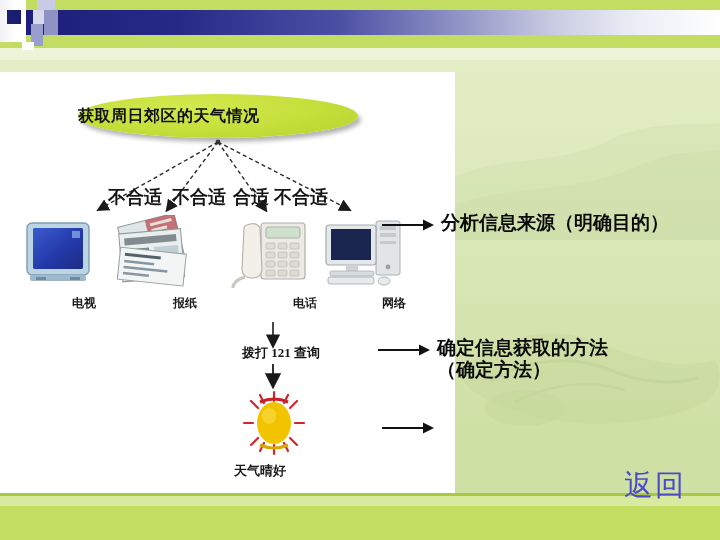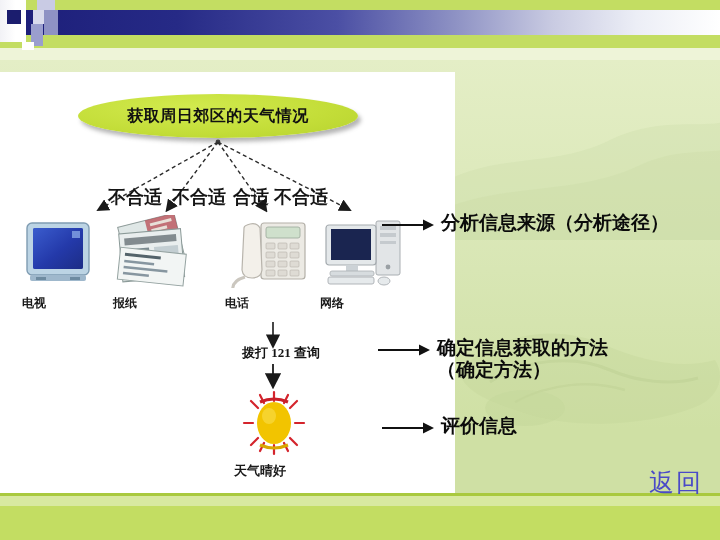--- a/index.html
+++ b/index.html
@@ -127,21 +127,20 @@
   }
   .ellipse {
     position: absolute;
     left: 78px; top: 22px;
     width: 280px; height: 44px;
     border-radius: 50%;
     background: radial-gradient(ellipse at 40% 30%, #d2ea4e 0%, #c3dd38 60%, #b6d22e 100%);
     box-shadow: 3px 4px 4px rgba(90,90,90,0.45);
     display: flex;
     align-items: center;
-    justify-content: center;
   }
   .ellipse-text {
     font-family: "Liberation Serif", "DejaVu Serif", serif;
     font-size: 16px;
     font-weight: bold;
     color: #111111;
     letter-spacing: 0.5px;
     white-space: nowrap;
   }
 
@@ -149,21 +148,21 @@
     position: absolute;
     font-family: "Liberation Serif", "DejaVu Serif", serif;
     font-size: 18px;
     font-weight: bold;
     color: #151515;
     white-space: nowrap;
   }
 
   .device {
     position: absolute;
-    text-align: left;
+    text-align: right;
   }
   .device-caption {
     font-family: "Liberation Serif", "DejaVu Serif", serif;
     font-size: 12px;
     font-weight: bold;
     color: #1a1a1a;
     margin-top: 3px;
     white-space: nowrap;
   }
   .mid-label {
@@ -200,26 +199,25 @@
     color: #0b0b0b;
     line-height: 1.18;
     margin-left: 7px;
     white-space: pre-line;
   }
 
   .back-link {
     position: absolute;
     left: 624px; top: 466px;
     font-family: "Liberation Serif", "DejaVu Serif", serif;
-    font-size: 25px;
+    font-size: 29px;
     color: #4a4ac8;
     letter-spacing: 2px;
     cursor: pointer;
     white-space: nowrap;
-    margin-left: 25px;
   }
 </style>
 </head>
 <body>
 
 <div id="slide">
 
   <div class="bg-green-body"></div>
 
   <svg class="watermark" viewBox="0 0 300 330" xmlns="http://www.w3.org/2000/svg">
@@ -396,35 +394,34 @@
     </svg>
     <div class="sun-caption" style="left:234px; top:390px;">天气晴好</div>
   </div>
 
 
   <div class="step" style="left:382px; top:212px;">
     <svg class="step-arrow" width="52" height="14" viewBox="0 0 52 14">
       <line x1="0" y1="7" x2="42" y2="7" stroke="#111" stroke-width="2.2"></line>
       <path d="M41,1.5 L52,7 L41,12.5 Z" fill="#111"></path>
     </svg>
-    <div class="step-text">分析信息来源（分析途径）</div>
+    <div class="step-text">分析信息来源（明确目的）</div>
   </div>
 
   <div class="step" style="left:378px; top:337px;">
     <svg class="step-arrow" width="52" height="14" viewBox="0 0 52 14">
       <line x1="0" y1="7" x2="42" y2="7" stroke="#111" stroke-width="2.2"></line>
       <path d="M41,1.5 L52,7 L41,12.5 Z" fill="#111"></path>
     </svg>
     <div class="step-text">确定信息获取的方法
 （确定方法）</div>
   </div>
 
   <div class="step" style="left:382px; top:415px;">
     <svg class="step-arrow" width="52" height="14" viewBox="0 0 52 14">
       <line x1="0" y1="7" x2="42" y2="7" stroke="#111" stroke-width="2.2"></line>
       <path d="M41,1.5 L52,7 L41,12.5 Z" fill="#111"></path>
     </svg>
-    <div class="step-text">评价信息</div>
   </div>
 
   <div class="back-link">返回</div>
 
 </div>
 
 </body></html>

